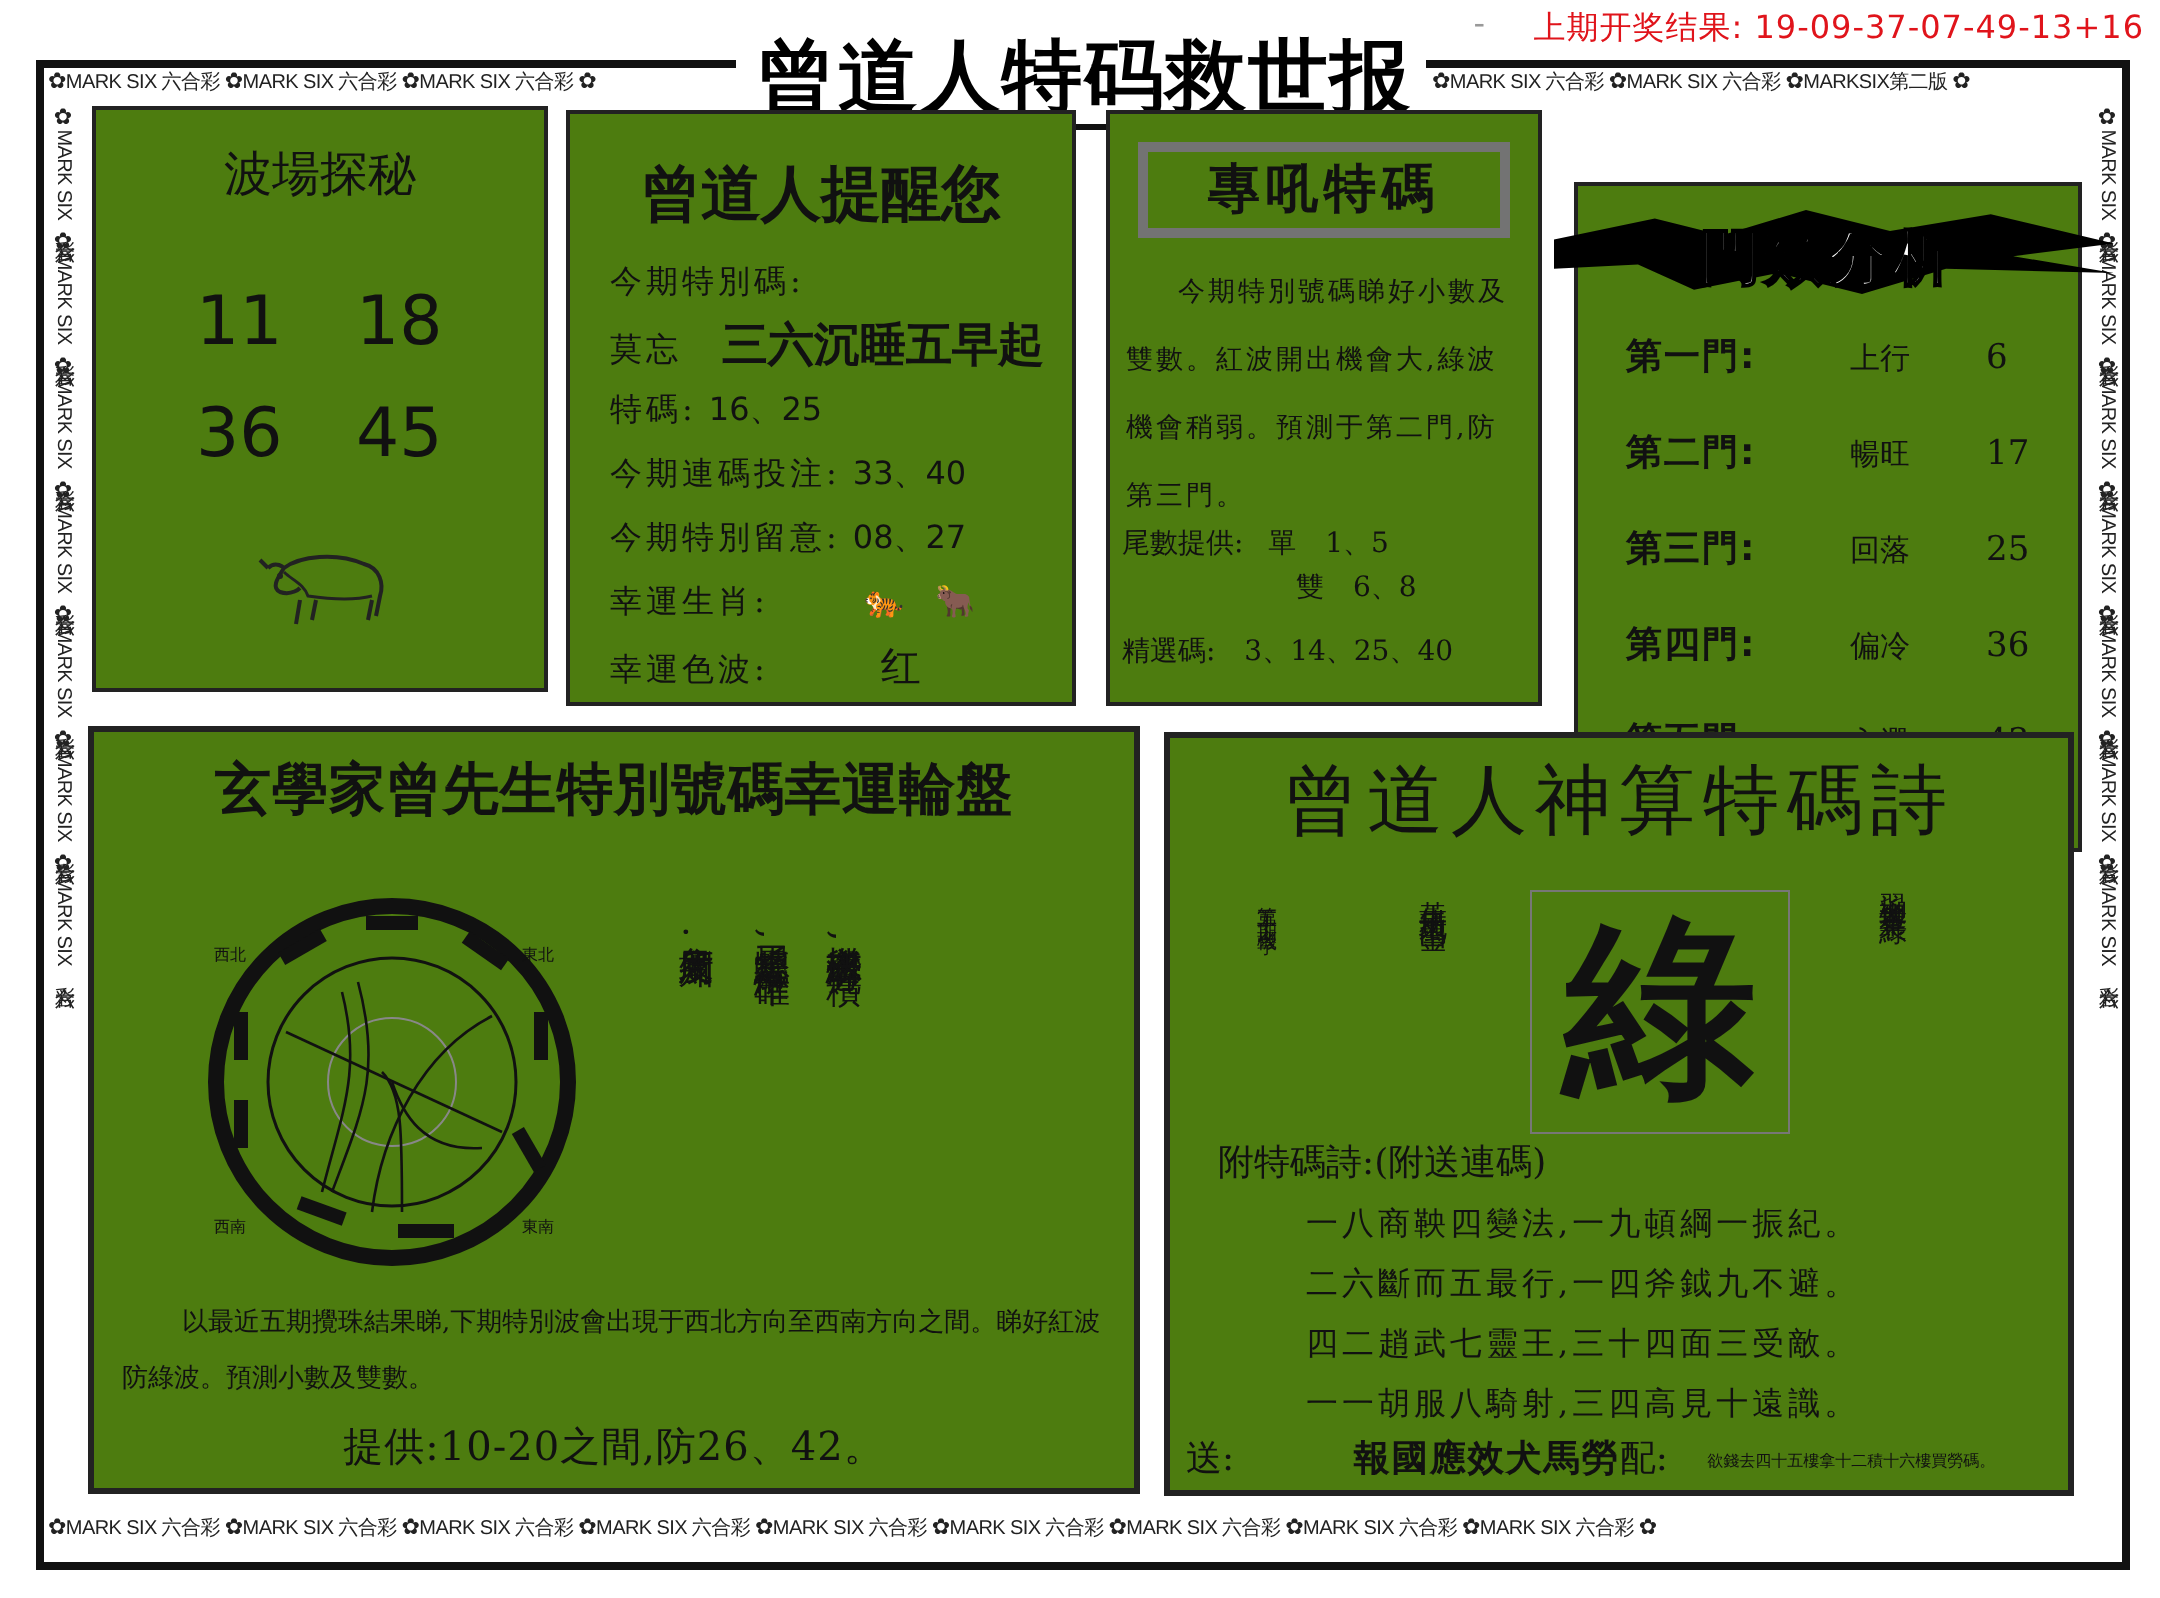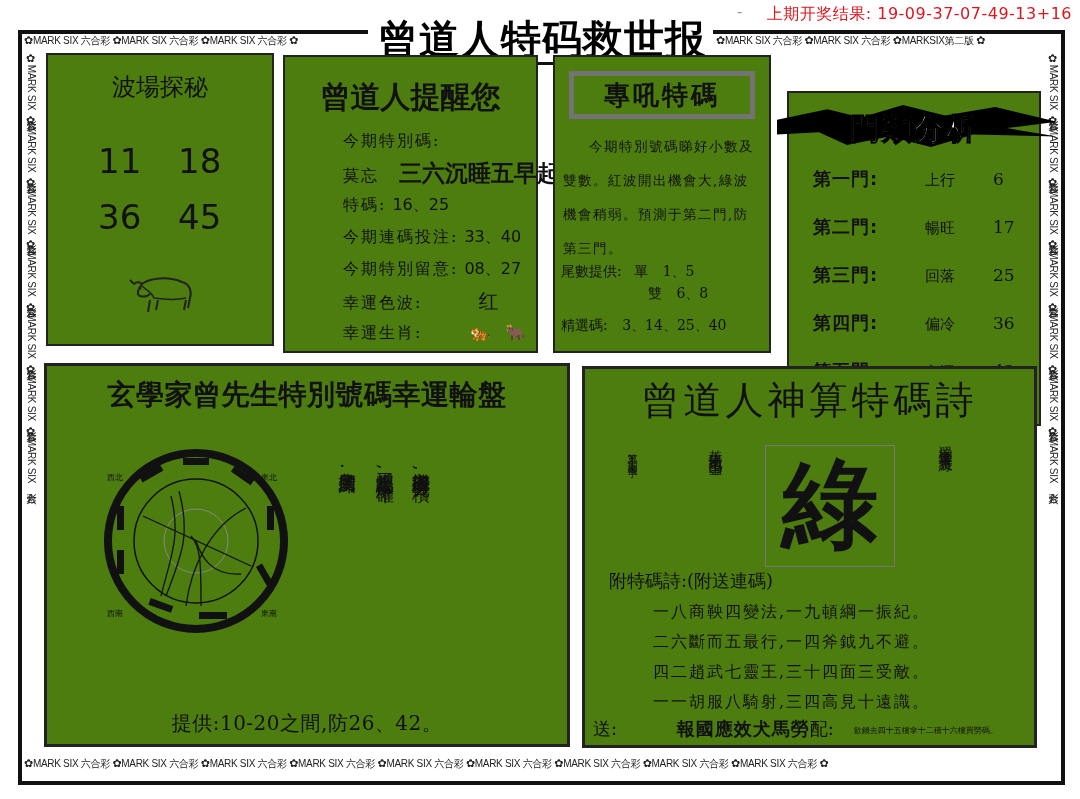--- a/index.html
+++ b/index.html
@@ -30,21 +30,21 @@
   .p1 { left: 46px; top: 53px; width: 228px; height: 293px; }
   .p1 .h { position: absolute; left: 0; right: 0; top: 16px; text-align: center; font-size: 24px; }
   .p1 .nums { position: absolute; left: 50px; top: 78px; font-family: "DejaVu Sans", sans-serif; font-size: 34px; line-height: 56px; }
   .p1 .nums span { display: inline-block; width: 80px; }
   .p1 .ox { position: absolute; left: 80px; top: 215px; font-size: 38px; }
 
   
   .p2 { left: 283px; top: 55px; width: 255px; height: 298px; }
   .p2 .h { position: absolute; left: 0; right: 0; top: 20px; text-align: center; font-family: "DejaVu Sans", sans-serif; font-weight: bold; font-size: 30px; }
   .p2 .rows { position: absolute; left: 20px; top: 68px; font-size: 16px; }
-  .p2 .row { height: 32px; line-height: 32px; white-space: nowrap; margin-left: 38px; }
+  .p2 .row { height: 32px; line-height: 32px; white-space: nowrap; }
   .p2 .row b { font-weight: normal; letter-spacing: 2px; }
   .p2 .row .v { font-family: "DejaVu Sans", sans-serif; margin-left: 6px; }
   .p2 .row .big { font-size: 23px; margin-left: 20px; font-weight: bold; }
   .p2 .row .red { font-size: 20px; margin-left: 56px; }
   .p2 .row .zod { margin-left: 48px; font-size: 16px; }
 
   
   .p3 { left: 553px; top: 55px; width: 218px; height: 298px; }
   .p3 .hbox { position: absolute; left: 14px; top: 14px; width: 186px; height: 48px; border: 5px solid #737373; text-align: center; line-height: 38px; font-size: 26px; font-weight: bold; letter-spacing: 3px; }
   .p3 .para { position: absolute; left: 8px; top: 72px; width: 200px; font-size: 13.5px; line-height: 34px; letter-spacing: 1.5px; text-indent: 26px; }
@@ -155,22 +155,22 @@
 </div>
 
 <div class="panel p2">
   <div class="h">曾道人提醒您</div>
   <div class="rows">
     <div class="row"><b>今期特別碼:</b></div>
     <div class="row"><b>莫忘</b><span class="big">三六沉睡五早起</span></div>
     <div class="row"><b>特碼:</b><span class="v">16、25</span></div>
     <div class="row"><b>今期連碼投注:</b><span class="v">33、40</span></div>
     <div class="row"><b>今期特別留意:</b><span class="v">08、27</span></div>
+    <div class="row"><b>幸運生肖:</b><span class="zod"><span>🐅</span>&nbsp;&nbsp;&nbsp;<span>🐂</span></span></div>
     <div class="row"><b>幸運色波:</b><span class="red">红</span></div>
-    <div class="row"><b>幸運生肖:</b><span class="zod"><span>🐅</span>&nbsp;&nbsp;&nbsp;<span>🐂</span></span></div>
   </div>
 </div>
 
 <div class="panel p3">
   <div class="hbox">專吼特碼</div>
   <div class="para">今期特別號碼睇好小數及雙數。紅波開出機會大,綠波機會稍弱。預測于第二門,防第三門。</div>
   <div class="tailrow" style="top:206px">
     <span>尾數提供:</span>
     <span style="margin-left:8px">單</span>
     <span style="margin-left:10px">1、5</span>
@@ -227,20 +227,21 @@
         <text x="6" y="34">西北</text>
         <text x="160" y="34">東北</text>
         <text x="6" y="170">西南</text>
         <text x="160" y="170">東南</text>
       </g>
     </svg>
   </div>
   <div class="vtext" style="left:362px">玄機學潛心研究,積</div>
   <div class="vtext" style="left:326px">累了豐富經驗,準確</div>
   <div class="vtext" style="left:288px">度衆所周知.</div>
+  <div class="para">以最近五期攪珠結果睇,下期特別波會出現于西北方向至西南方向之間。睇好紅波防綠波。預測小數及雙數。</div>
   <div class="foot">提供:10-20之間,防26、42。</div>
 </div>
 
 <div class="panel p6">
   <div class="h">曾道人神算特碼詩</div>
   <div class="v" style="left:40px; top:76px; font-size:10px; line-height:14px;">第五十一期玄機字</div>
   <div class="v" style="left:122px; top:70px; font-size:14px; line-height:18px;">黃牛耕地萬山金</div>
   <div class="bigbox">綠</div>
   <div class="v" style="left:352px; top:66px; font-size:14px; line-height:18px;">翠柳迎春千裏綠</div>
   <div class="sub">附特碼詩:(附送連碼)</div>

